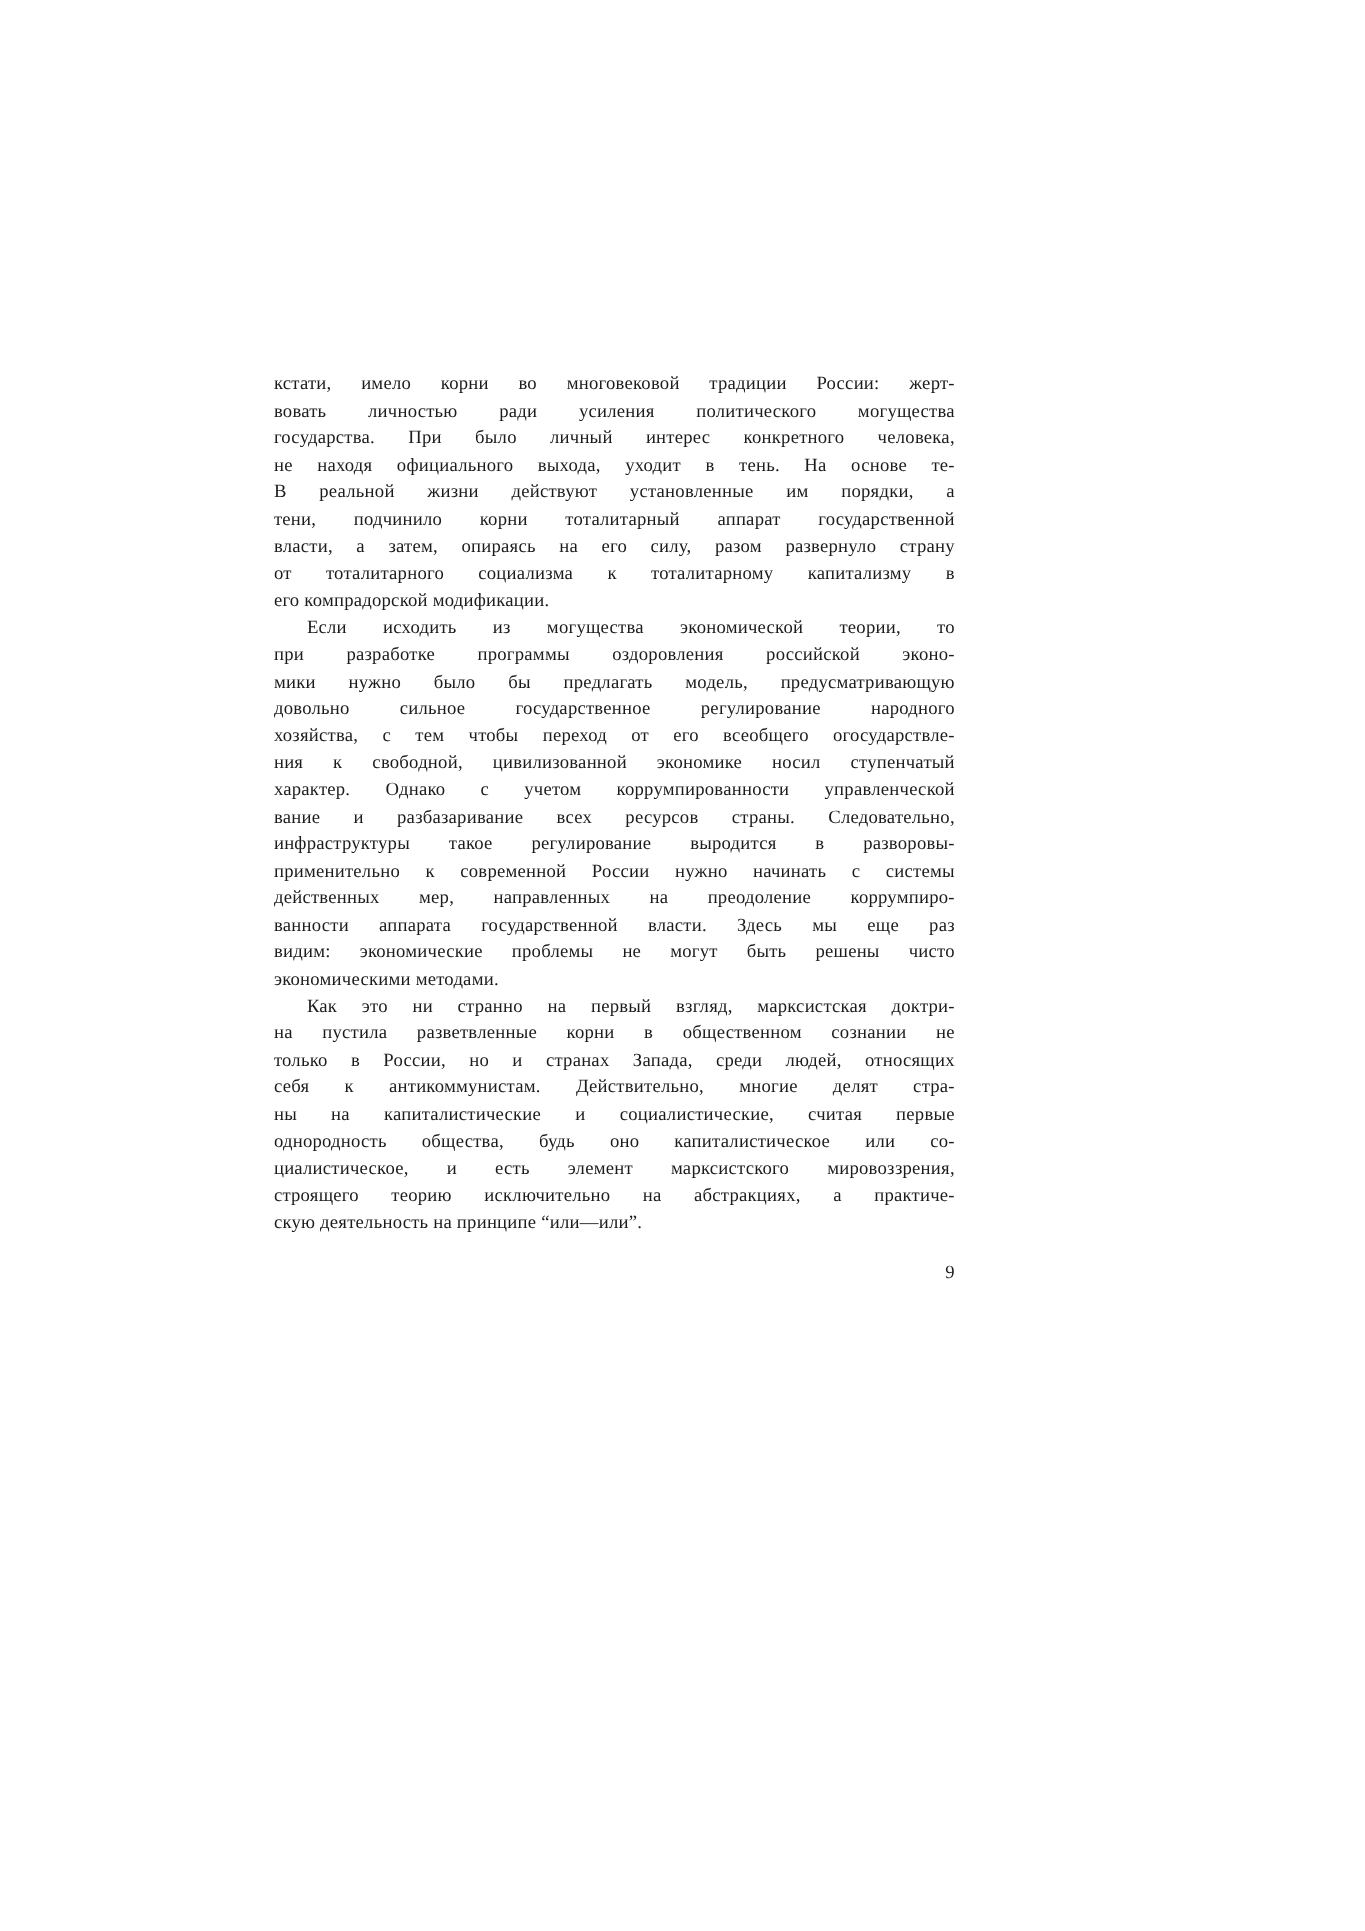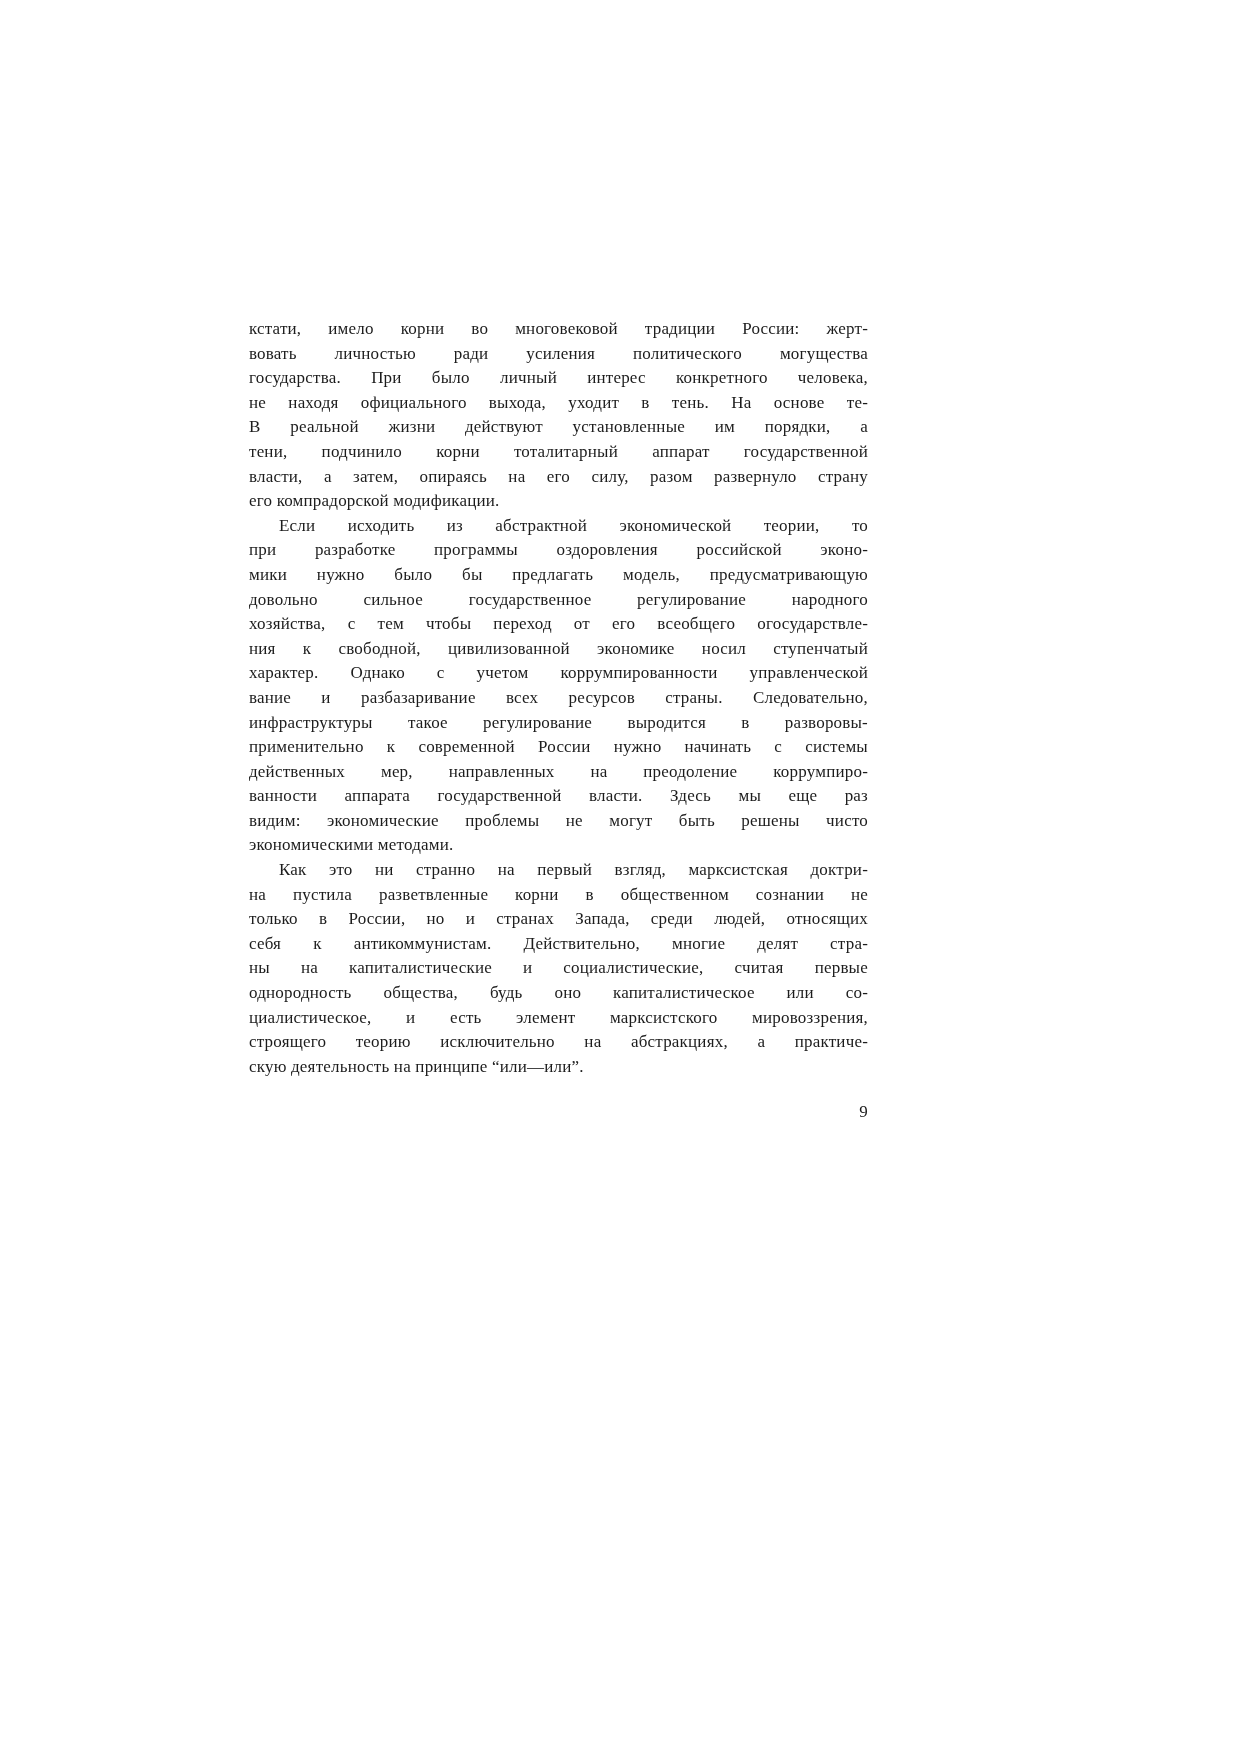--- a/index.html
+++ b/index.html
@@ -11,21 +11,21 @@
     width: 1241px;
     height: 1755px;
     position: relative;
     font-family: "Liberation Serif", "DejaVu Serif", serif;
     color: #1c1c1c;
     overflow: hidden;
   }
   .text-block {
     position: absolute;
     left: 249px;
-    top: 317px;
+    top: 337px;
     width: 619px;
     font-size: 17px;
     line-height: 24.6px;
     letter-spacing: 0.2px;
   }
   .para {
     margin: 0;
     padding: 0;
   }
   .para .line {
@@ -52,24 +52,25 @@
 <div class="page">
   <div class="text-block">
     <div class="para no-indent">
         <div class="line">кстати, имело корни во многовековой традиции России: жерт-</div>
         <div class="line">вовать личностью ради усиления политического могущества</div>
         <div class="line">государства. При было личный интерес конкретного человека,</div>
         <div class="line">не находя официального выхода, уходит в тень. На основе те-</div>
         <div class="line">В реальной жизни действуют установленные им порядки, а</div>
         <div class="line">тени, подчинило корни тоталитарный аппарат государственной</div>
         <div class="line">власти, а затем, опираясь на его силу, разом развернуло страну</div>
+        <div class="line">от тоталитарного социализма к тоталитарному капитализму в</div>
         <div class="line last">его компрадорской модификации.</div>
       </div>
     <div class="para indent">
-        <div class="line">Если исходить из абстрактной экономической теории, то</div>
+        <div class="line">Если исходить из могущества экономической теории, то</div>
         <div class="line">при разработке программы оздоровления российской эконо-</div>
         <div class="line">мики нужно было бы предлагать модель, предусматривающую</div>
         <div class="line">довольно сильное государственное регулирование народного</div>
         <div class="line">хозяйства, с тем чтобы переход от его всеобщего огосударствле-</div>
         <div class="line">ния к свободной, цивилизованной экономике носил ступенчатый</div>
         <div class="line">характер. Однако с учетом коррумпированности управленческой</div>
         <div class="line">вание и разбазаривание всех ресурсов страны. Следовательно,</div>
         <div class="line">инфраструктуры такое регулирование выродится в разворовы-</div>
         <div class="line">применительно к современной России нужно начинать с системы</div>
         <div class="line">действенных мер, направленных на преодоление коррумпиро-</div>

